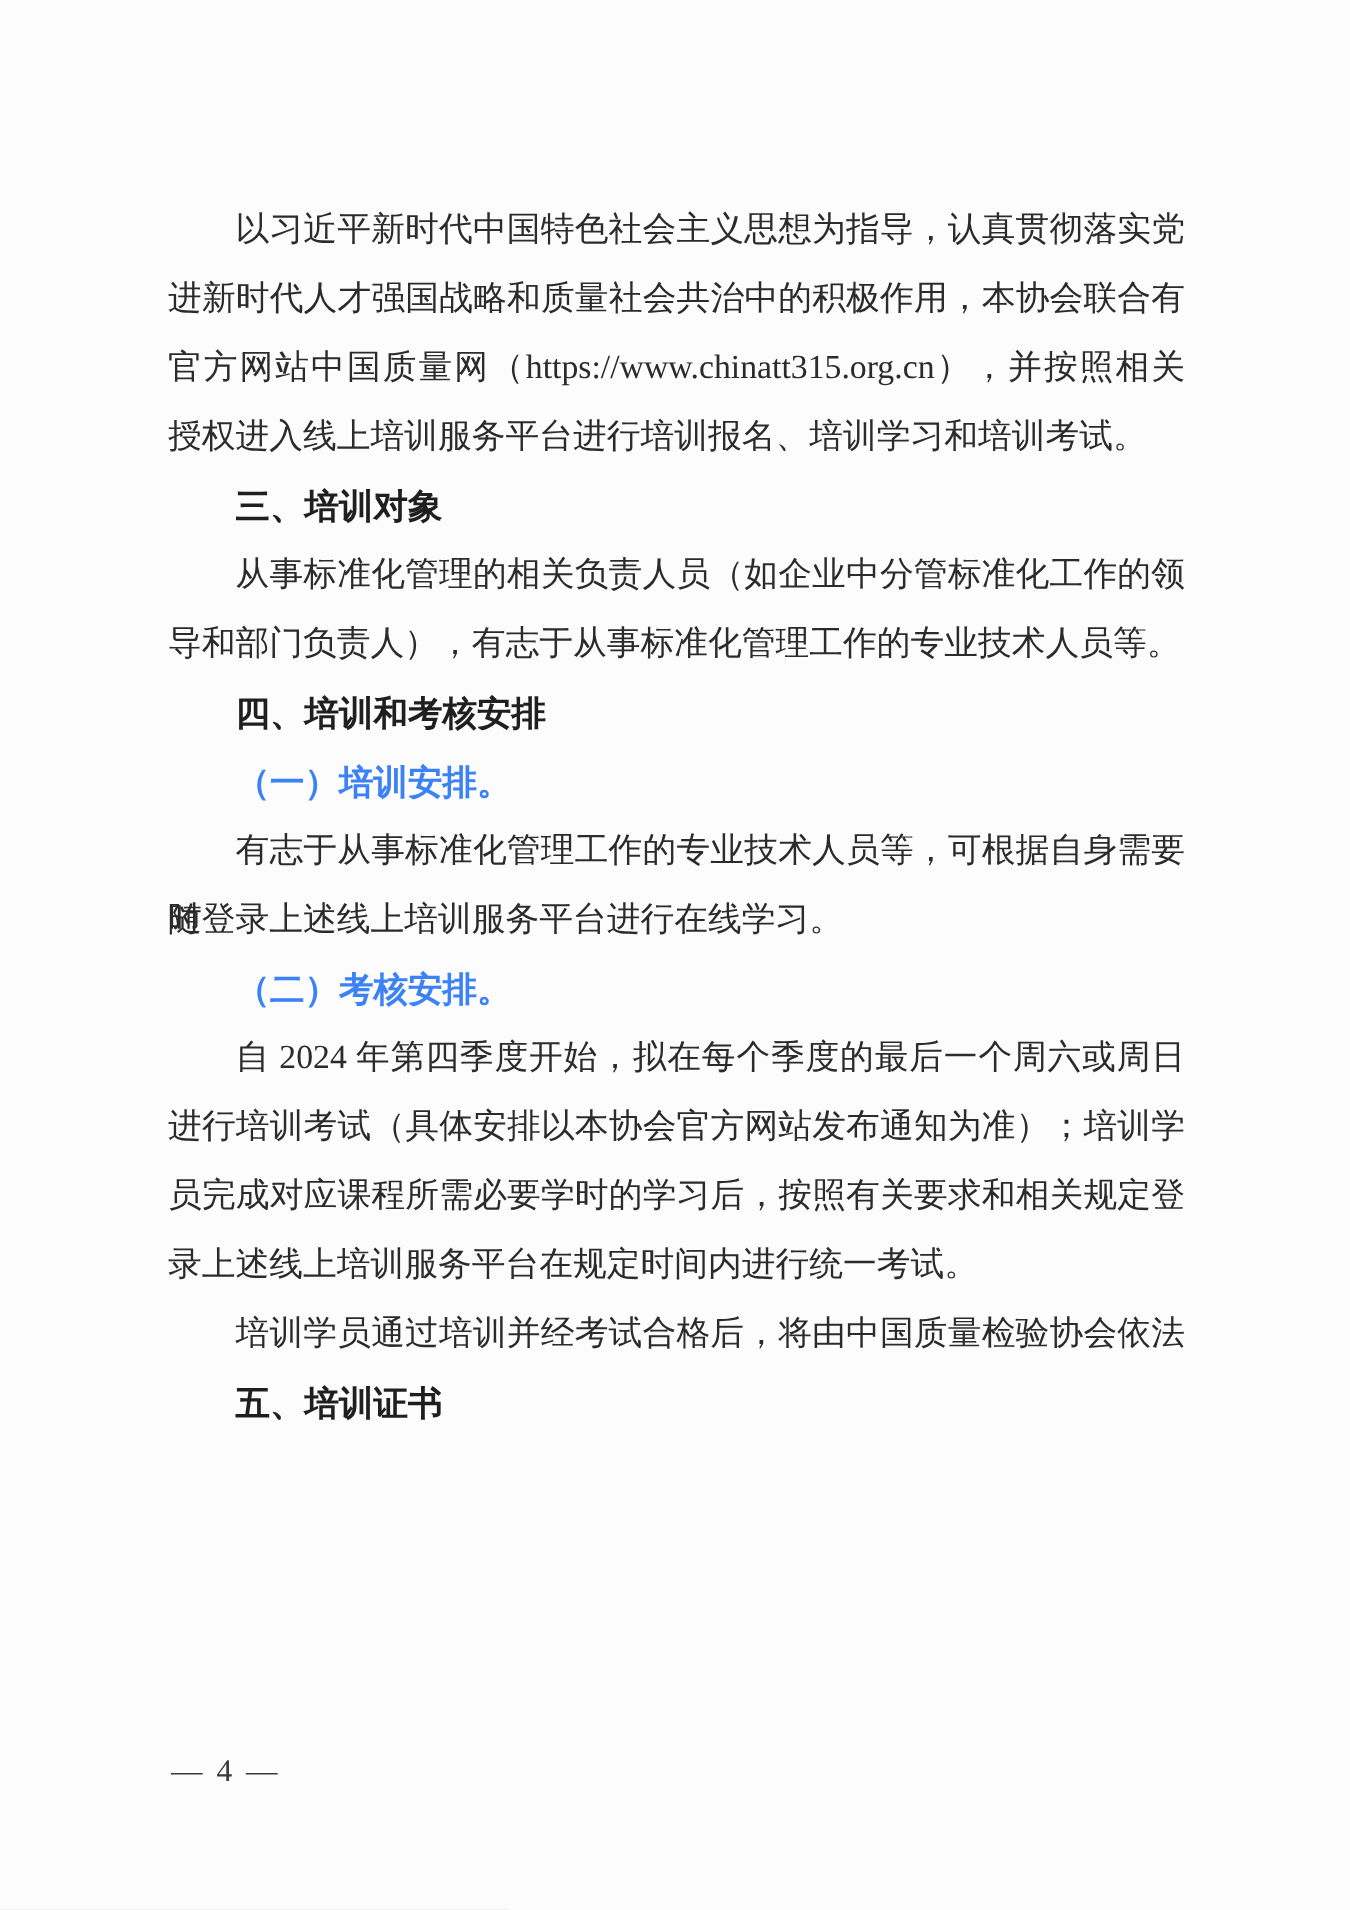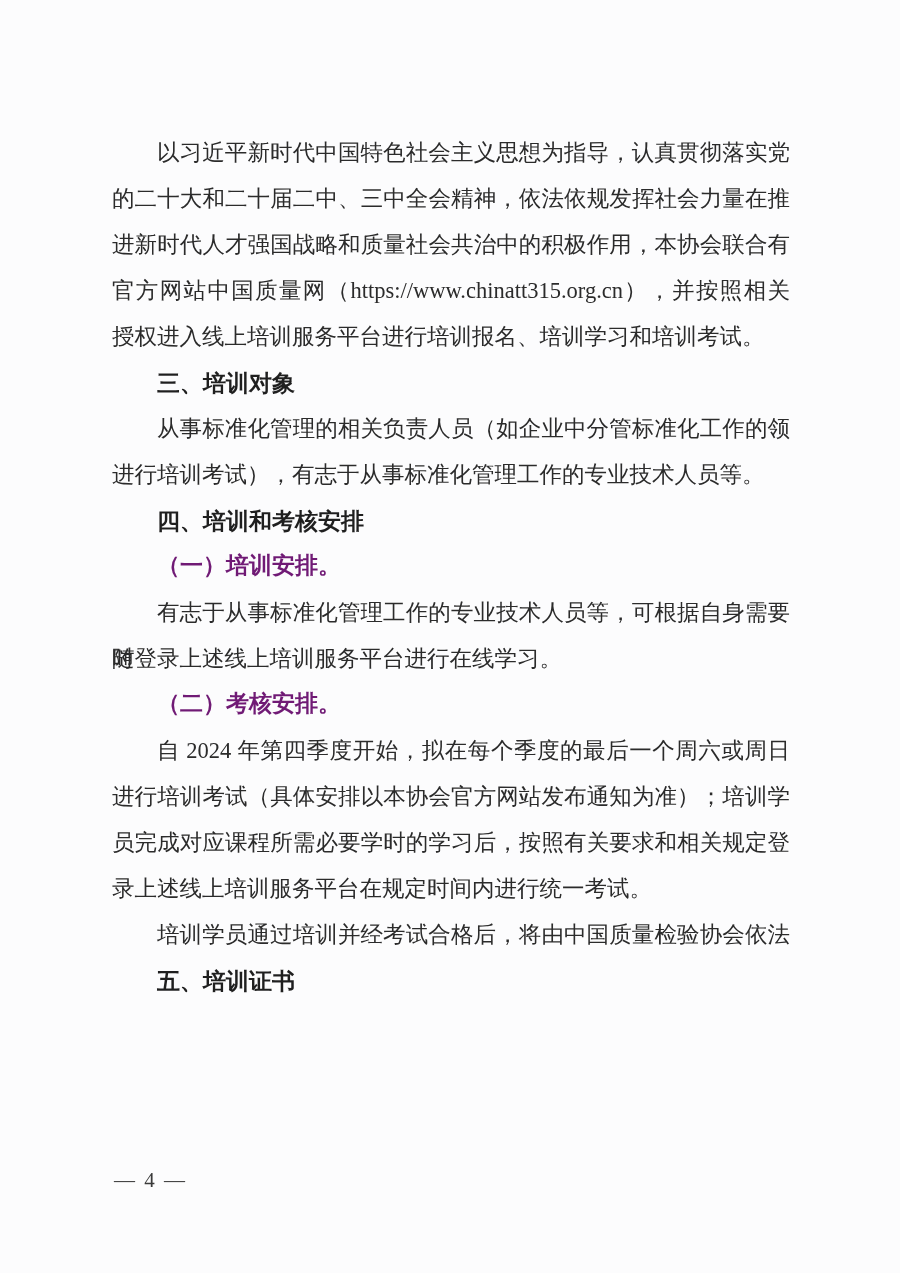--- a/index.html
+++ b/index.html
@@ -39,48 +39,47 @@
   .line.indent {
     text-indent: 45px;
   }
   .line.heading {
     font-family: "Liberation Sans", "DejaVu Sans", sans-serif;
     font-weight: 700;
     font-size: 23px;
     color: #1f1f1f;
   }
   .line.subheading {
-    font-family: Liberation Mono, monospace;
+    font-family: Liberation Sans, sans-serif;
     font-weight: 700;
     font-size: 23px;
-    color: #701a75;
+    color: #3b82f6;
   }
   .page-number {
     position: absolute;
     left: 114px;
     top: 1168px;
     font-size: 21px;
     color: #3a3a3a;
     letter-spacing: 2px;
     font-family: "Liberation Serif", "DejaVu Serif", serif;
   }
 </style>
 </head>
 <body>
 
 <div class="page">
   <div class="text-block">
       <div class="line body indent fill">以习近平新时代中国特色社会主义思想为指导，认真贯彻落实党</div>
-      <div class="line body fill">的二十大和二十届二中、三中全会精神，依法依规发挥社会力量在推</div>
       <div class="line body fill">进新时代人才强国战略和质量社会共治中的积极作用，本协会联合有</div>
       <div class="line body fill">官方网站中国质量网（https://www.chinatt315.org.cn），并按照相关</div>
       <div class="line body">授权进入线上培训服务平台进行培训报名、培训学习和培训考试。</div>
       <div class="line heading indent">三、培训对象</div>
       <div class="line body indent fill">从事标准化管理的相关负责人员（如企业中分管标准化工作的领</div>
-      <div class="line body">进行培训考试），有志于从事标准化管理工作的专业技术人员等。</div>
+      <div class="line body">导和部门负责人），有志于从事标准化管理工作的专业技术人员等。</div>
       <div class="line heading indent">四、培训和考核安排</div>
       <div class="line subheading indent">（一）培训安排。</div>
       <div class="line body indent fill">有志于从事标准化管理工作的专业技术人员等，可根据自身需要随</div>
       <div class="line body">时登录上述线上培训服务平台进行在线学习。</div>
       <div class="line subheading indent">（二）考核安排。</div>
       <div class="line body indent fill">自 2024 年第四季度开始，拟在每个季度的最后一个周六或周日</div>
       <div class="line body fill">进行培训考试（具体安排以本协会官方网站发布通知为准）；培训学</div>
       <div class="line body fill">员完成对应课程所需必要学时的学习后，按照有关要求和相关规定登</div>
       <div class="line body">录上述线上培训服务平台在规定时间内进行统一考试。</div>
       <div class="line body indent fill">培训学员通过培训并经考试合格后，将由中国质量检验协会依法</div>

